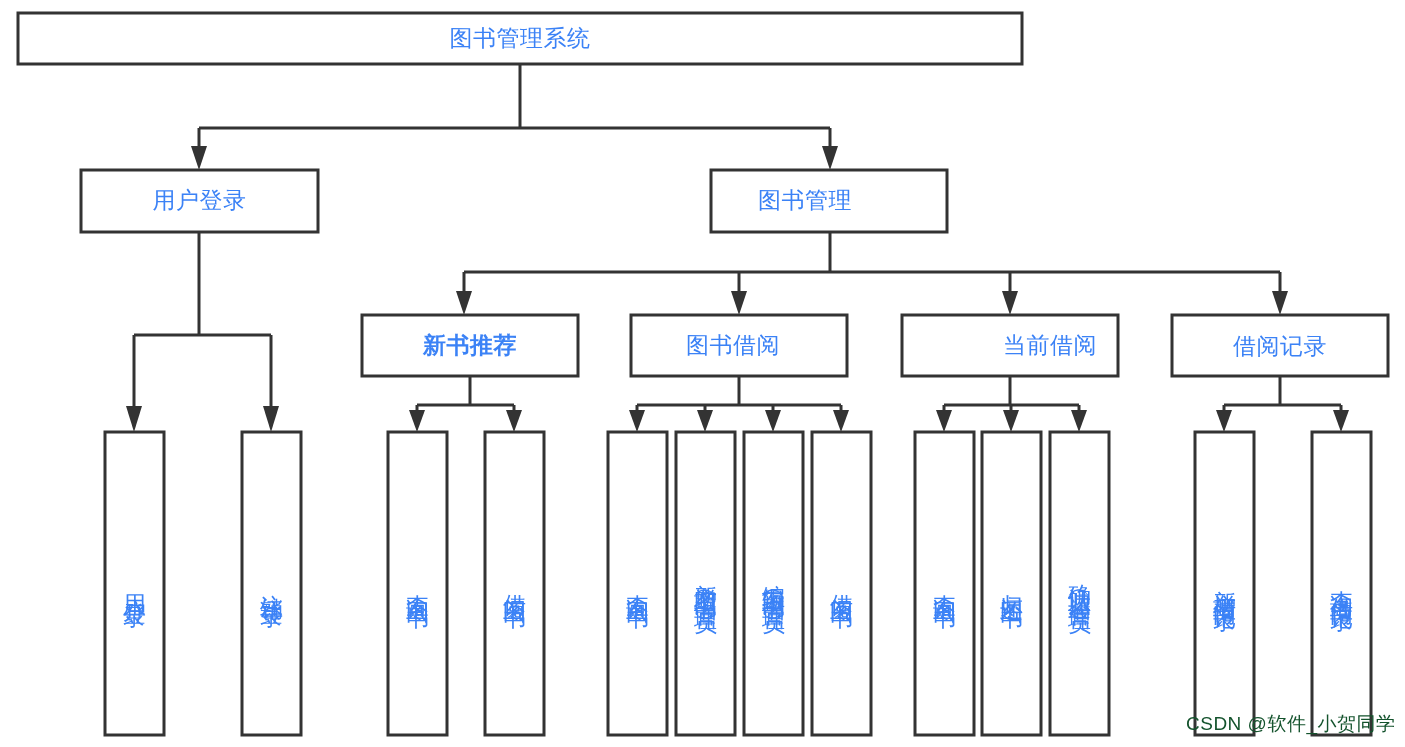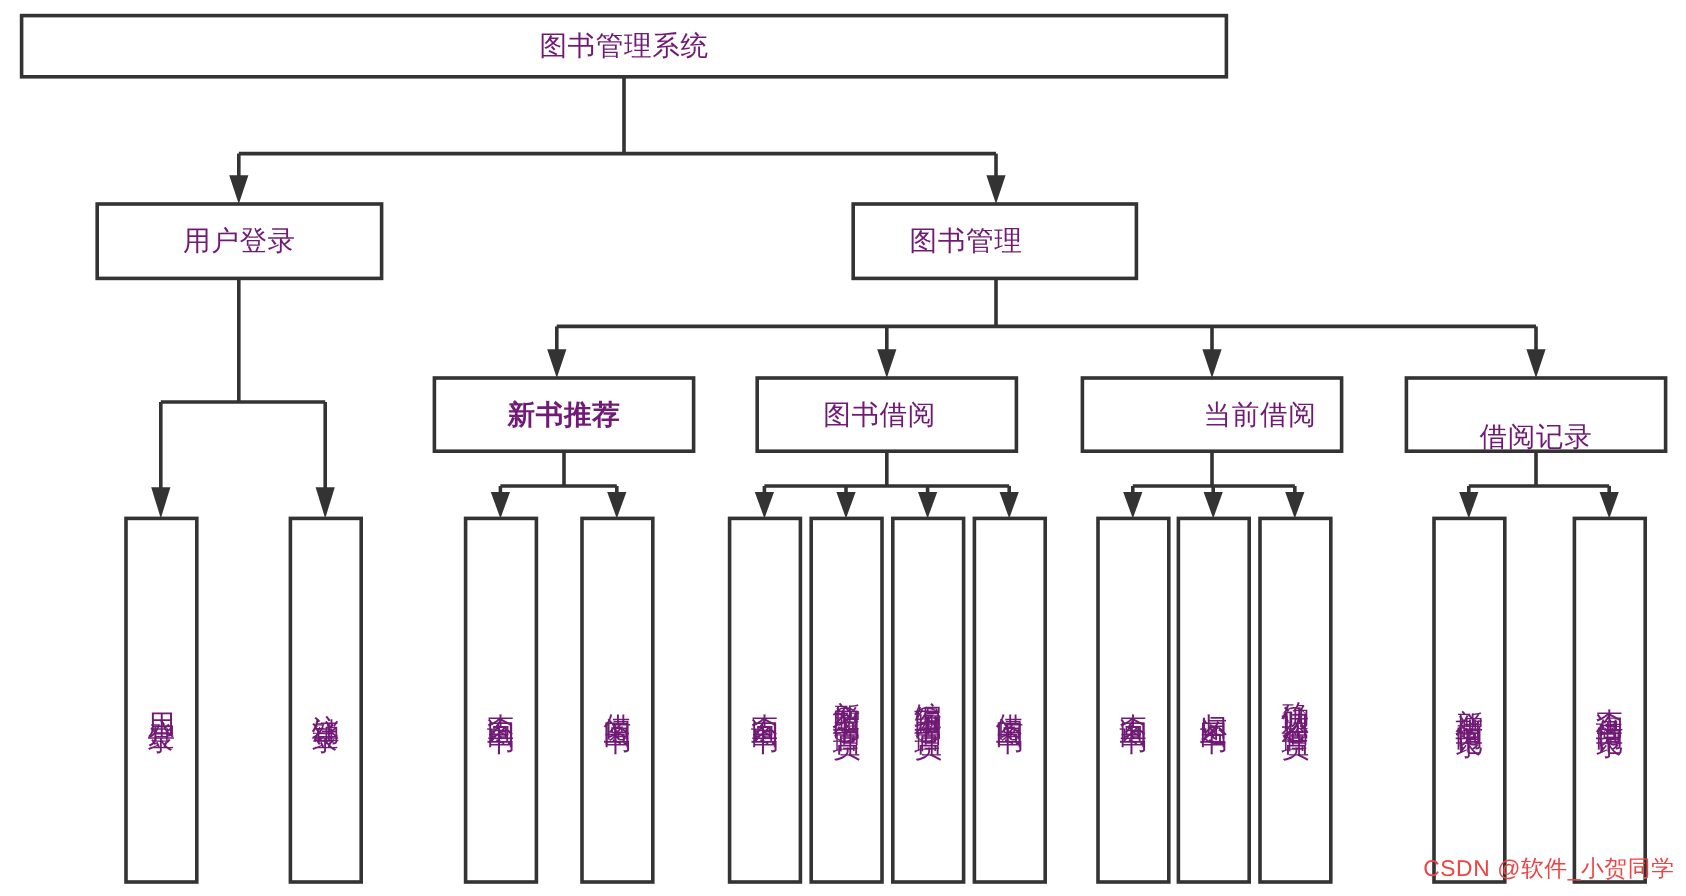--- a/index.html
+++ b/index.html
@@ -41,21 +41,21 @@
   }
   .arrow-head {
     fill: #333333;
     stroke: none;
   }
   .node-label {
     position: absolute;
     display: flex;
     align-items: center;
     justify-content: center;
-    color: #701a75;
+    color: #3b82f6;
     font-family: "Liberation Sans", "DejaVu Sans", sans-serif;
     pointer-events: none;
     box-sizing: border-box;
   }
   .node-label.horizontal {
     font-size: 23px;
     letter-spacing: 0.5px;
     line-height: 1.2;
   }
   .node-label.vertical {
@@ -63,21 +63,21 @@
     text-orientation: upright;
     font-size: 23px;
     letter-spacing: 4px;
     line-height: 1.25;
     white-space: nowrap;
   }
   .watermark {
     position: absolute;
     font-family: "Liberation Sans", "DejaVu Sans", sans-serif;
     font-size: 19px;
-    color: #ef4444;
+    color: #14532d;
     letter-spacing: 0.5px;
     white-space: nowrap;
     user-select: none;
   }
 </style>
 </head>
 <body>
 
 <div id="diagram-root">
 
@@ -195,21 +195,21 @@
   <div class="node-label horizontal" style="left:81px; top:170px; width:237px; height:62px;">用户登录</div>
 
   <div class="node-label horizontal" style="left:711px; top:170px; width:188px; height:62px;">图书管理</div>
 
   <div class="node-label horizontal" style="left:362px; top:315px; width:216px; height:61px;font-weight:bold;">新书推荐</div>
 
   <div class="node-label horizontal" style="left:631px; top:315px; width:204px; height:61px;">图书借阅</div>
 
   <div class="node-label horizontal" style="left:902px; top:315px; width:216px; height:61px;margin-left:40px;">当前借阅</div>
 
-  <div class="node-label horizontal" style="left:1172px; top:326px; width:216px; height:77px;">借阅记录</div>
+  <div class="node-label horizontal" style="left:1172px; top:308px; width:216px; height:77px;">借阅记录</div>
 
   <div class="node-label vertical" style="left:105px; top:432px; width:59px; height:303px;">用户登录</div>
 
   <div class="node-label vertical" style="left:242px; top:432px; width:59px; height:303px;">注销登录</div>
 
   <div class="node-label vertical" style="left:388px; top:432px; width:59px; height:303px;">查询图书</div>
 
   <div class="node-label vertical" style="left:485px; top:432px; width:59px; height:303px;">借阅图书</div>
 
   <div class="node-label vertical" style="left:608px; top:432px; width:59px; height:303px;">查询图书</div>

